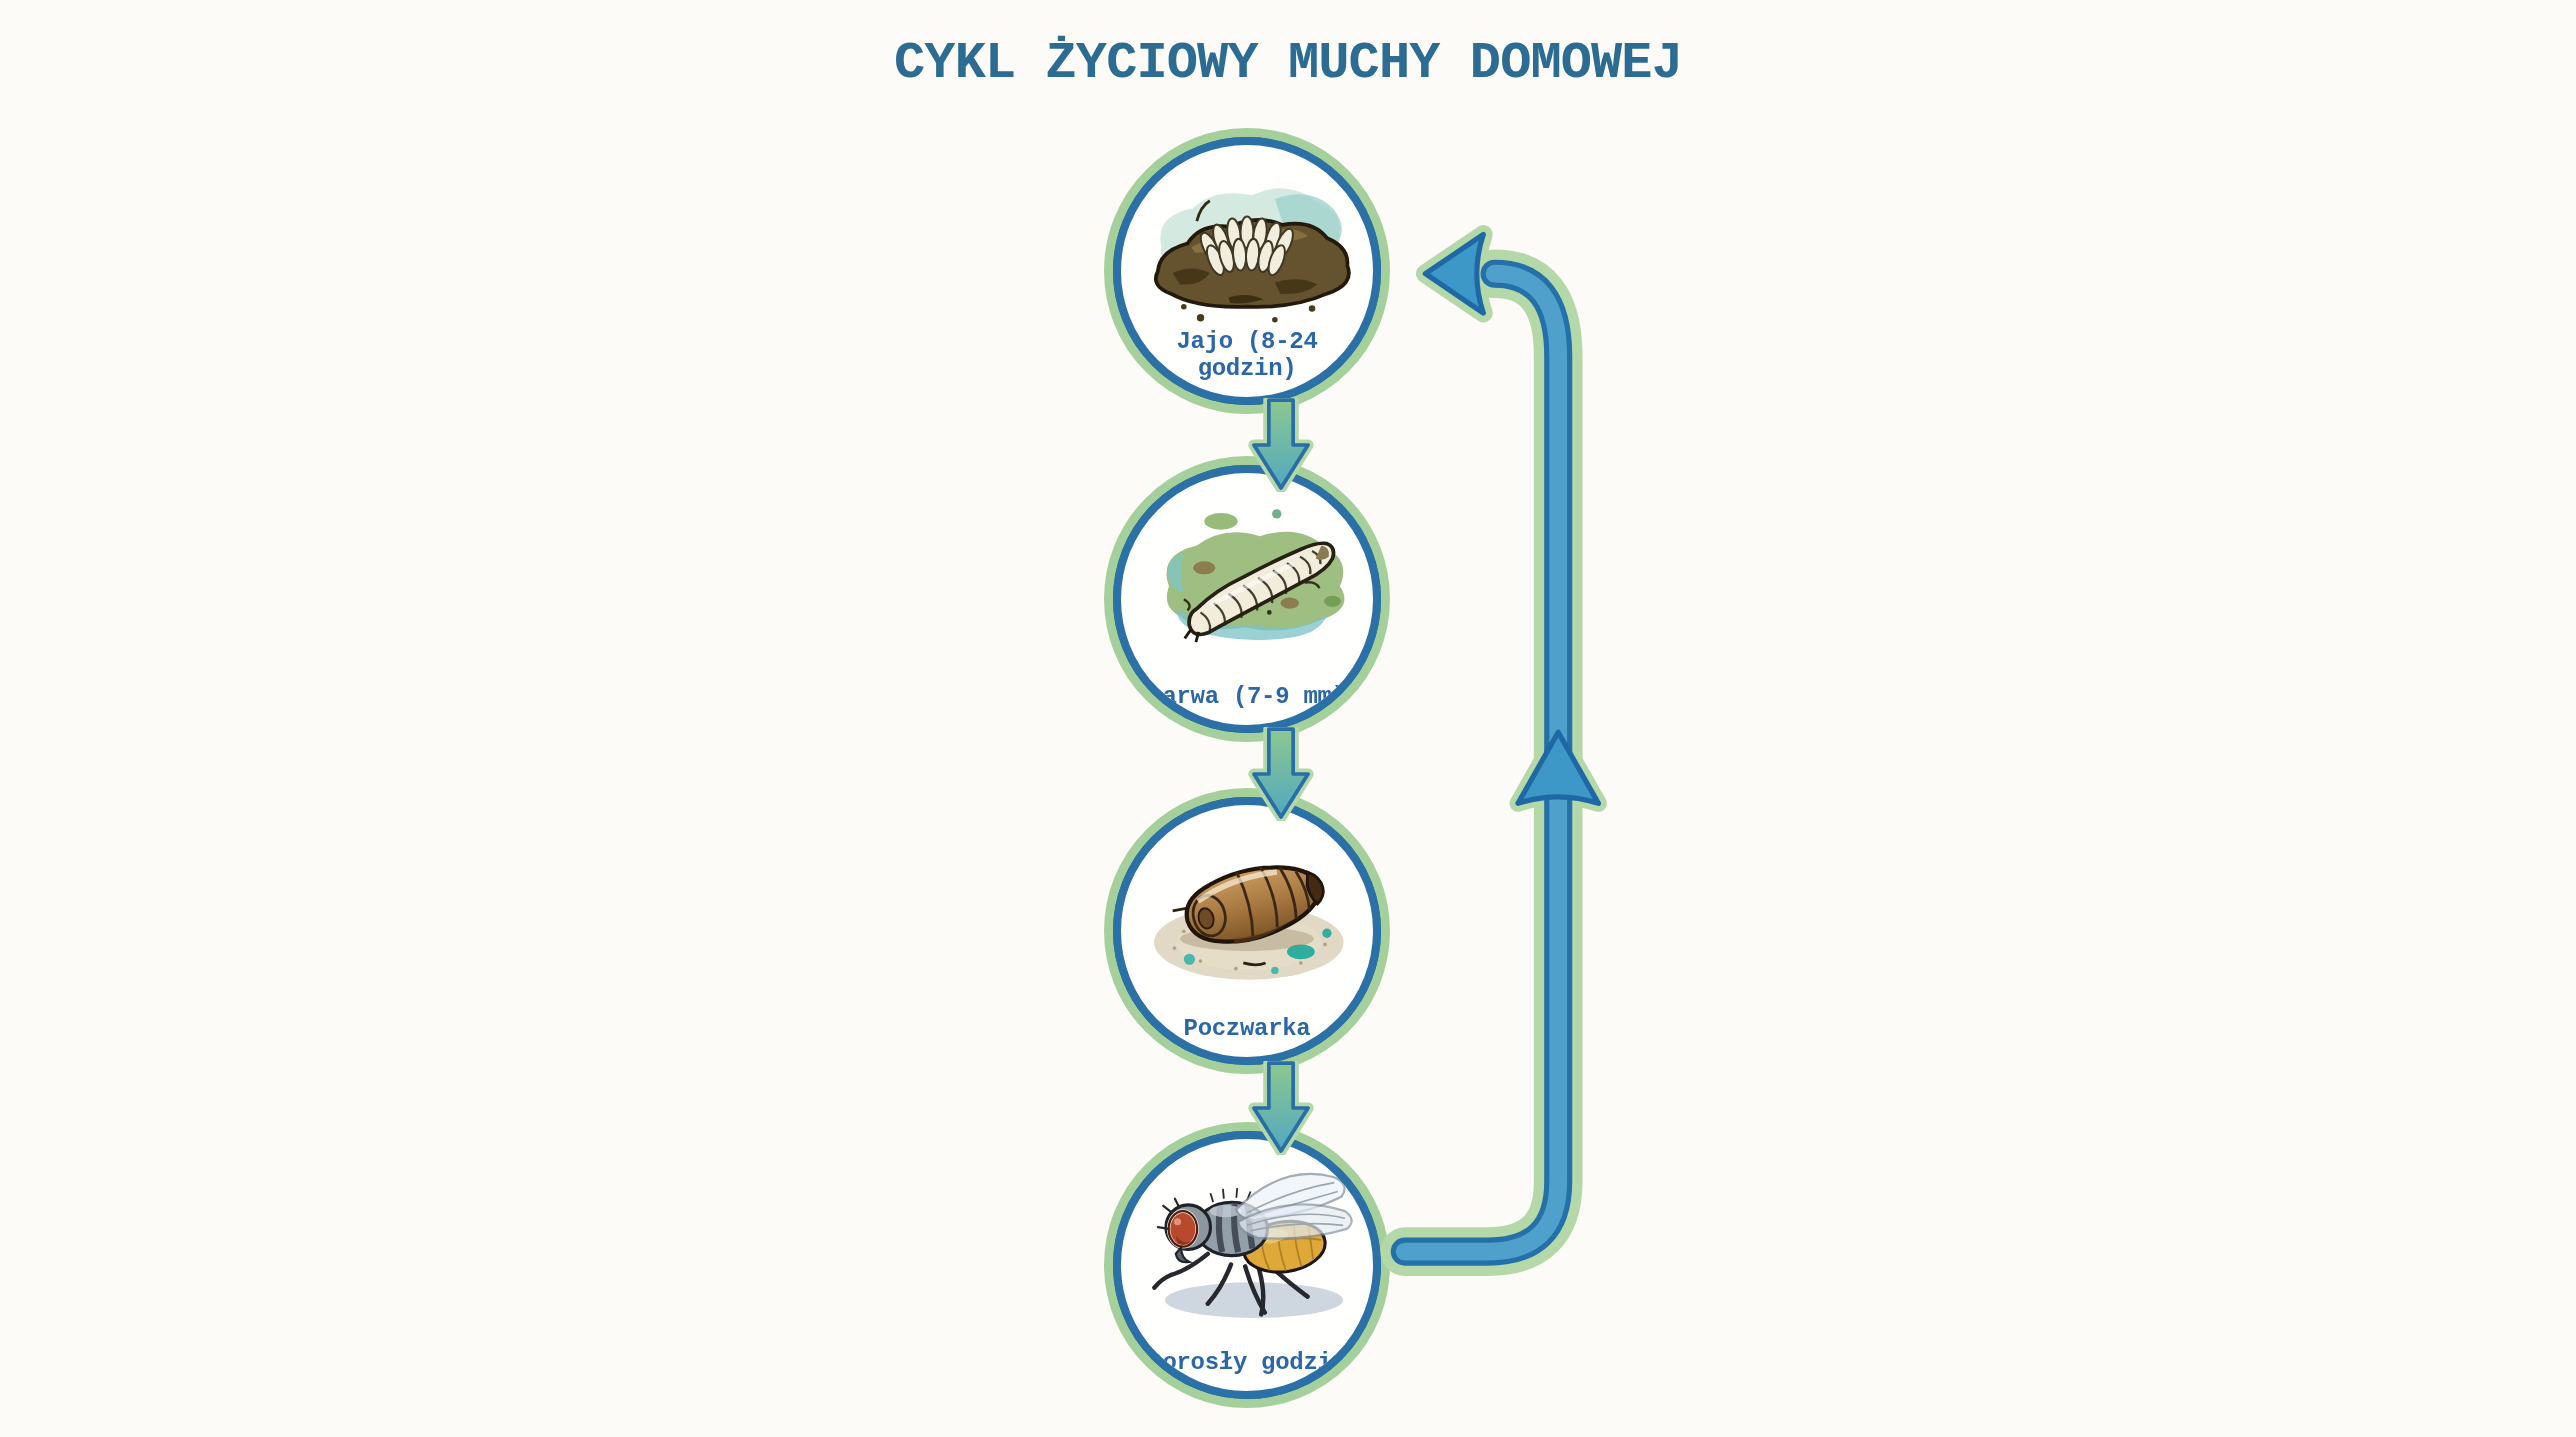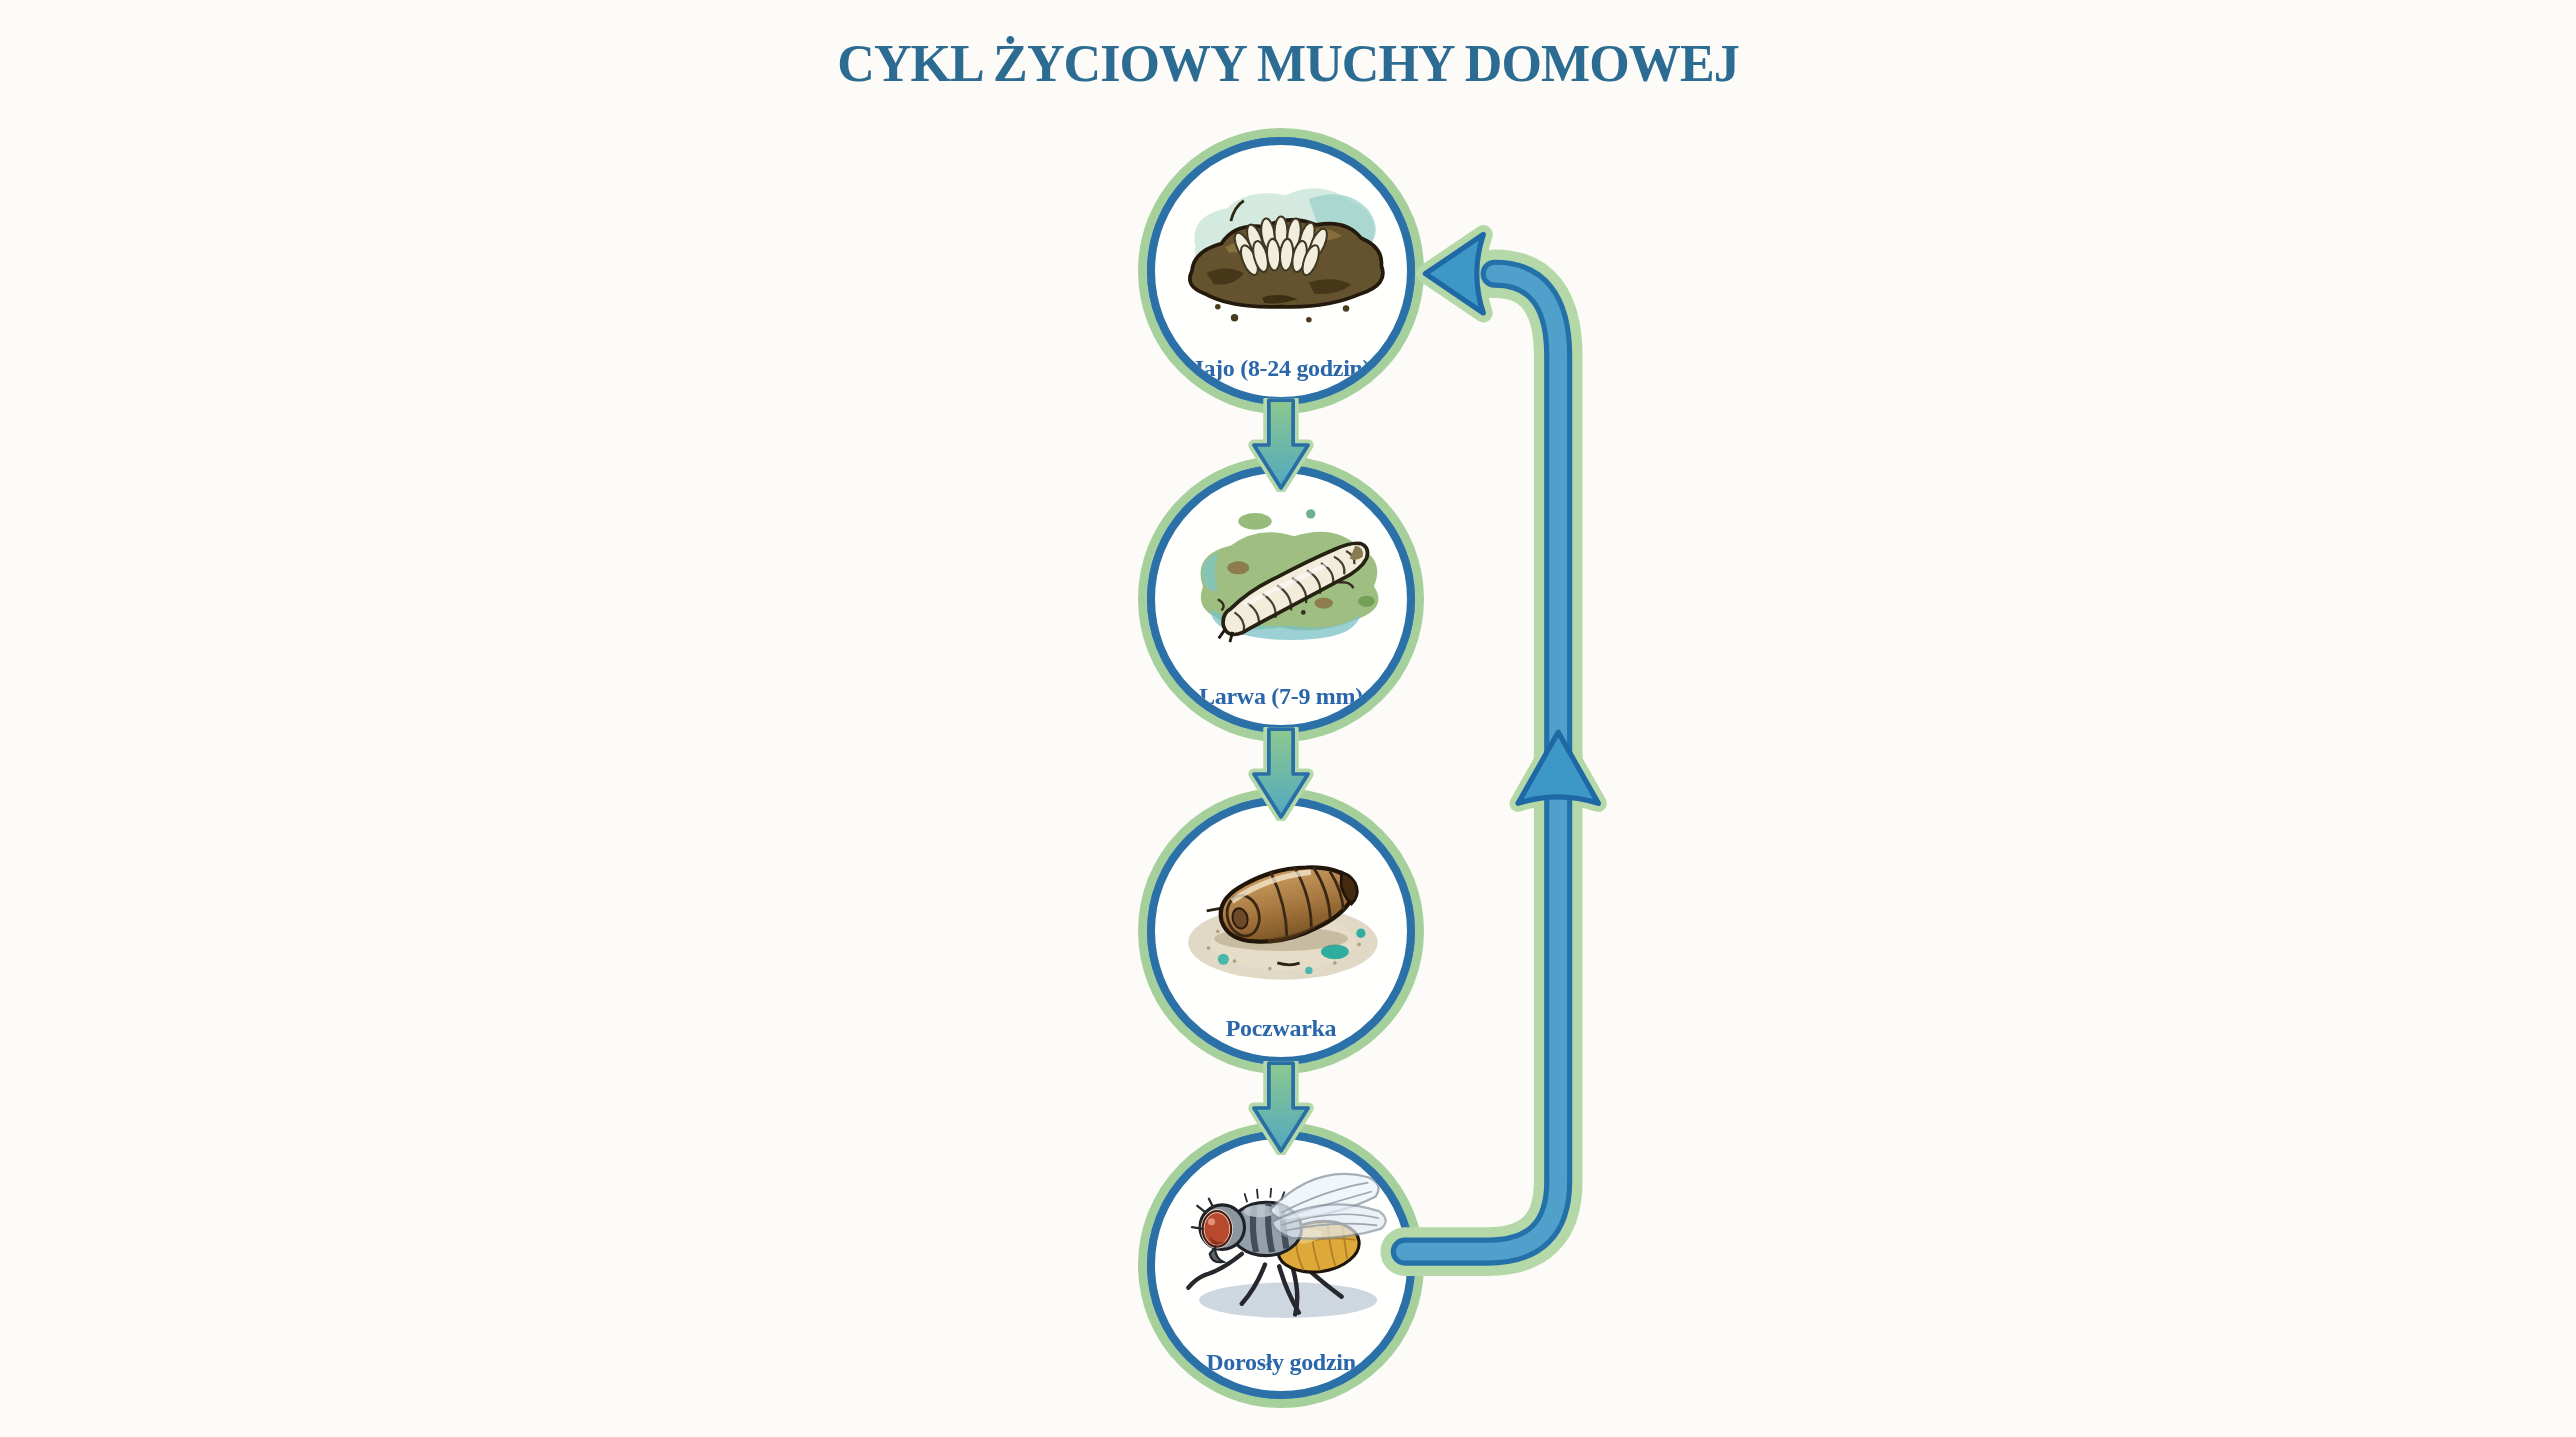--- a/index.html
+++ b/index.html
@@ -1,41 +1,41 @@
 <!DOCTYPE html>
 <html style="font-size:15px"><head>
 <meta charset="utf-8">
 <style>
   html,body{margin:0;padding:0;}
   #canvas{
     position:relative;
     width:2576px;height:1438px;
     background:#fcfbf8;
-    font-family:Liberation Serif, serif;
+    font-family:Liberation Mono, monospace;
     overflow:hidden;
   }
   .title{
     position:absolute;
     top:34px;left:0;width:100%;
     text-align:center;
     font-size:52px;
     font-weight:bold;
     letter-spacing:-0.9px;
     color:#2c6c92;
     margin:0;
   }
   .stage-circle{
     position:absolute;
-    left:1138px;
+    left:1104px;
     width:286px;height:286px;
     box-sizing:border-box;
     border:9.4px solid #a6d09b;
     border-radius:50%;
     z-index:1;
-    background:#3b82f6;
+    background:#0f766e;
   }
   .stage-inner{
     position:absolute;
     inset:0;
     box-sizing:border-box;
     border:8.4px solid #2b70a6;
     border-radius:50%;
     background:#fffffe;
     overflow:hidden;
   }

